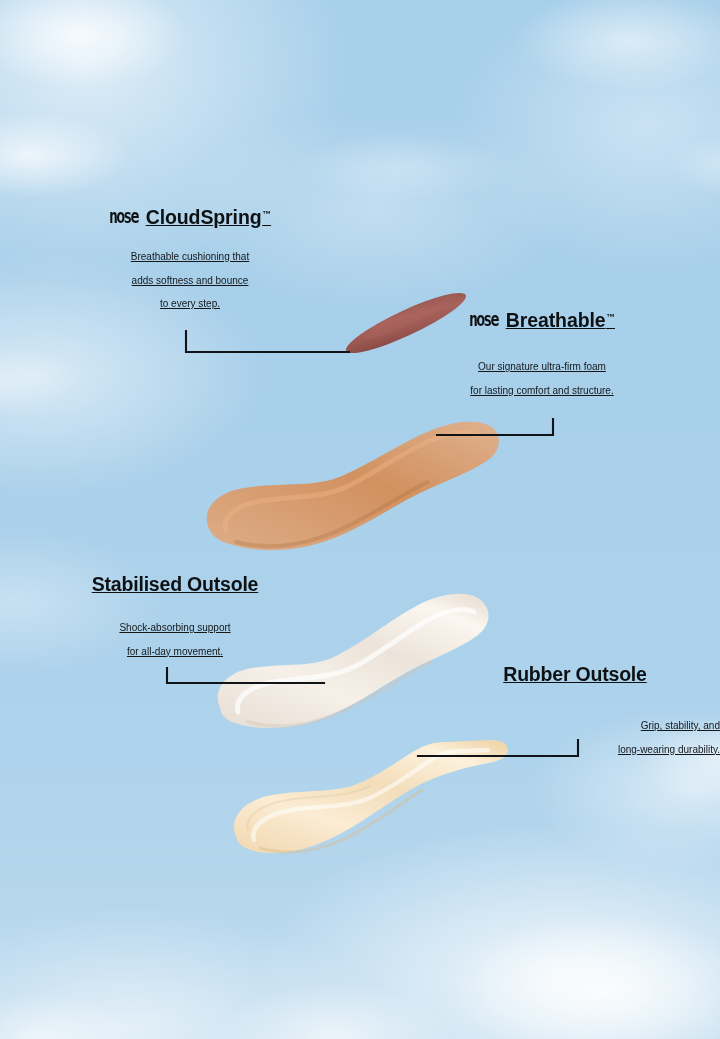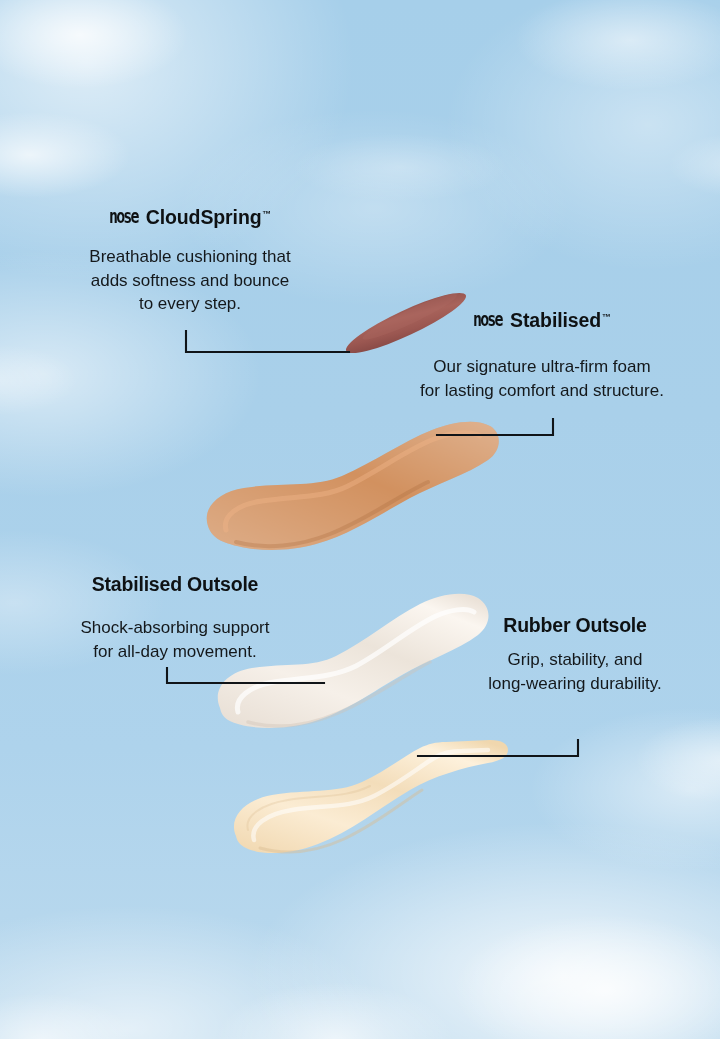--- a/index.html
+++ b/index.html
@@ -56,26 +56,26 @@
   }
   .tm {
     font-size:9px;
     font-weight:700;
     vertical-align:super;
     letter-spacing:0;
     margin-left:.5px;
   }
 
   .body-copy {
-    font-size:17px;
+    font-size:10px;
     line-height:23.5px;
     color:#14181b;
     white-space:pre-line;
   }
-  .ta-c { text-align:center; }
+  .ta-c { text-align:center;text-decoration:underline; }
 
   
   #leaders { position:absolute; inset:0; width:720px; height:1039px; pointer-events:none; }
 
   
   .layer { position:absolute; }
   .layer svg { display:block; overflow:visible; }
 </style>
 </head>
 <body>
@@ -222,35 +222,35 @@
     <div class="heading brand-line ta-c">
       <span class="brand">nose</span><span>CloudSpring</span><span class="tm">™</span>
     </div>
     <div class="body-copy ta-c" style="margin-top:16px;">Breathable cushioning that
 adds softness and bounce
 to every step.</div>
   </div>
 
   <div class="block" style="left:392px; top:309px; width:300px;">
     <div class="heading brand-line ta-c">
-      <span class="brand">nose</span><span>Stabilised</span><span class="tm">™</span>
+      <span class="brand">nose</span><span>Breathable</span><span class="tm">™</span>
     </div>
     <div class="body-copy ta-c" style="margin-top:23px;">Our signature ultra-firm foam
 for lasting comfort and structure.</div>
   </div>
 
   <div class="block" style="left:18px; top:573px; width:314px;">
     <div class="heading ta-c">
       <span>Stabilised Outsole</span>
     </div>
     <div class="body-copy ta-c" style="margin-top:20px;">Shock-absorbing support
 for all-day movement.</div>
   </div>
 
-  <div class="block" style="left:430px; top:614px; width:290px;">
+  <div class="block" style="left:430px; top:663px; width:290px;">
     <div class="heading ta-c">
       <span>Rubber Outsole</span>
     </div>
-    <div class="body-copy ta-c" style="margin-top:11px;">Grip, stability, and
+    <div class="body-copy ta-c" style="margin-top:28px;text-align:right;">Grip, stability, and
 long-wearing durability.</div>
   </div>
 
 </div>
 
 </body></html>

